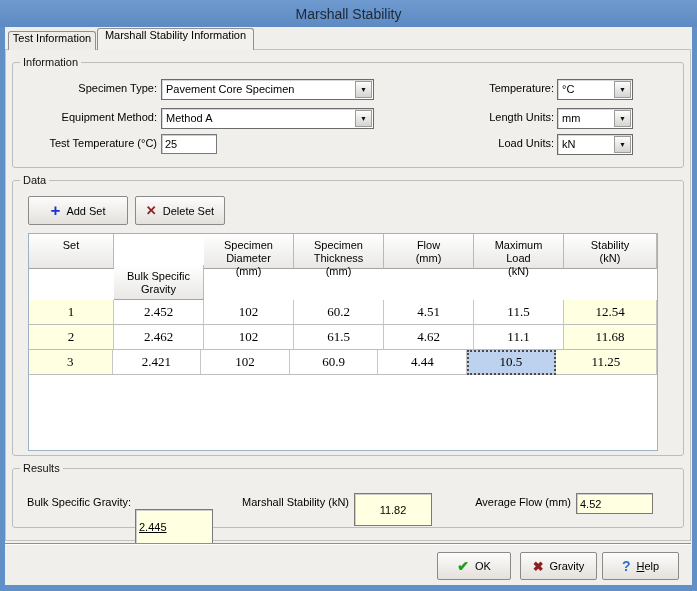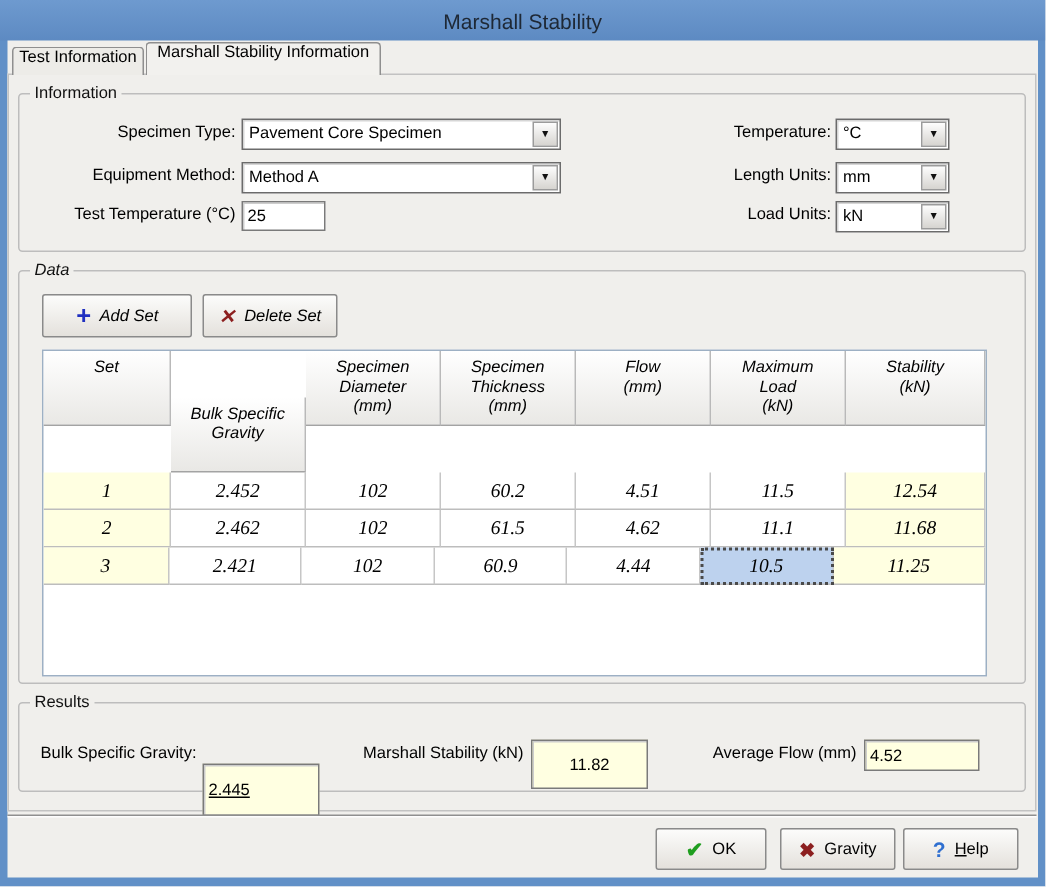--- a/index.html
+++ b/index.html
@@ -32,21 +32,21 @@
   }
   
   .groupbox {
     position:absolute; border:1px solid #BDBDBD; border-radius:3px; z-index:2;
   }
   .gb-label {
     position:absolute; top:-7px; left:7px; background:#F0EFEC;
     padding:0 3px; font-size:11px; color:#111;
   }
   .info-box    { left:7px;  top:35px;  width:672px; height:106px; }
-  .data-box    { left:7px;  top:153px; width:672px; height:276px;font-style:italic; }
+  .data-box    { left:7px;  top:153px; width:672px; height:276px; }
   .results-box { left:7px;  top:441px; width:672px; height:60px;  }
   
   .lbl { position:absolute; font-size:11px; color:#000; text-align:right; }
   .field-input {
     position:absolute; background:#fff; border:1px solid #7A7A7A;
     box-shadow:inset 1px 1px 0 #CDCDCD; font-size:11px; padding:0 3px;
     font-family:"Liberation Sans", sans-serif;
   }
   .cream-input { background:#FFFFE1; }
   .combo {
@@ -79,21 +79,21 @@
     position:absolute; left:15px; top:52px; width:630px; height:218px;
     background:#fff; border:1px solid #9DB0C4; overflow:hidden;
   }
   .grid-row { display:flex; }
   .grid-cell {
     display:flex; align-items:center; justify-content:center;
     border-right:1px solid #C6C6C6; border-bottom:1px solid #BDBDBD;
     height:25px; font-family:"Liberation Serif", serif; font-size:13px; color:#000;
   }
   .header-cell {
-    height:50px; align-items:flex-start; padding-top:5px;
+    height:35px; align-items:flex-start; padding-top:5px;
     background:linear-gradient(#FFFFFF,#E9E8E5);
     border-right:1px solid #B9B9B9; border-bottom:1px solid #A3A3A3;
     font-family:"Liberation Sans", sans-serif; font-size:11px;
     text-align:center; white-space:pre-line; line-height:13px;
   }
   .cream { background:#FFFFE1; }
   .selected { background:#BDD2EE; outline:2px dotted #4A4A4A; outline-offset:-2px; }
   
   .separator {
     position:absolute; left:0; top:516px; width:686px; height:2px;

